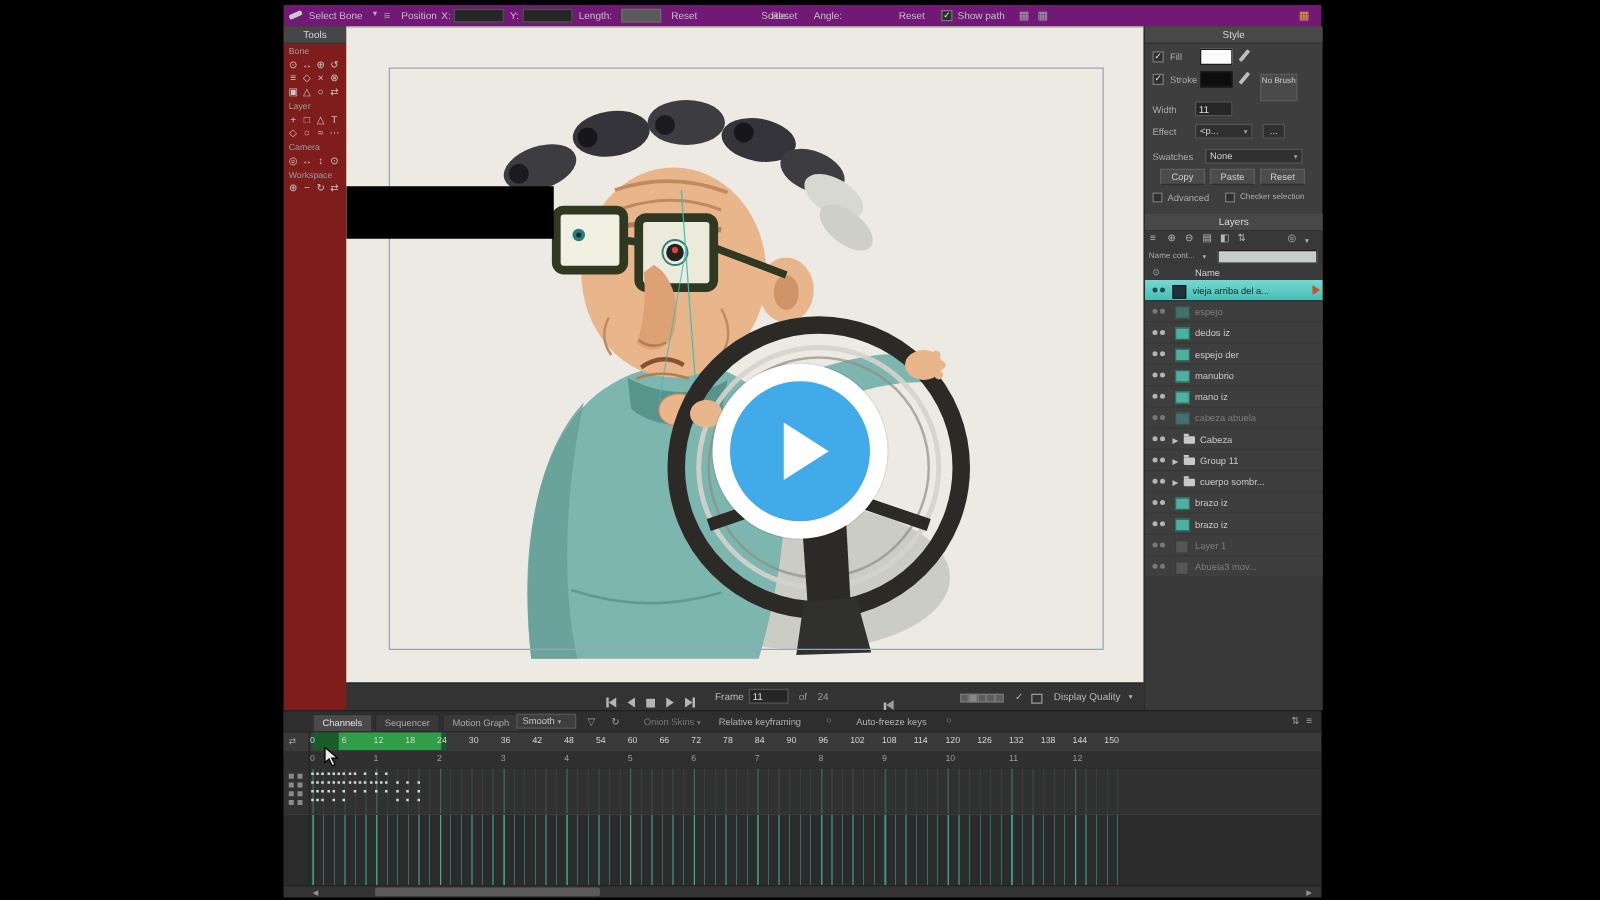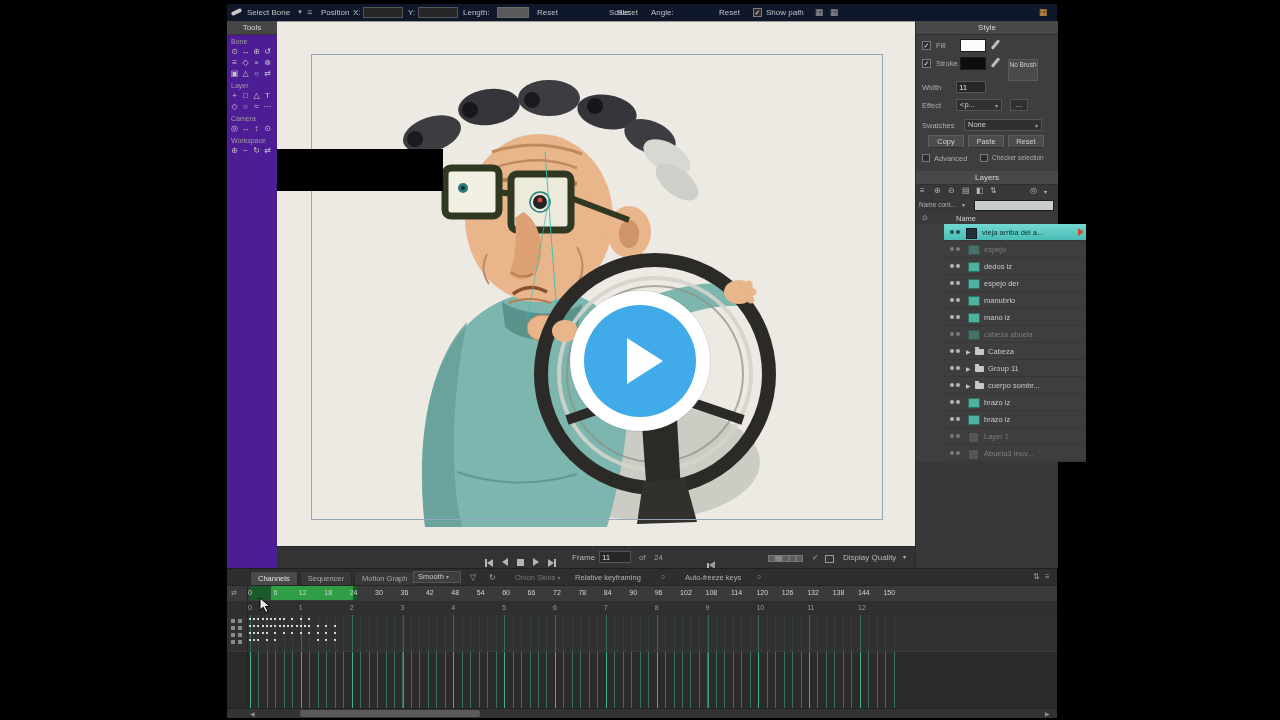--- a/index.html
+++ b/index.html
@@ -2,32 +2,32 @@
 <html><head>
 <meta charset="utf-8">
 <style>
   html,body{margin:0;padding:0;background:#000;}
   .stage{position:relative;width:1280px;height:720px;background:#000;overflow:hidden;
          font-family:"Liberation Sans",sans-serif;-webkit-font-smoothing:antialiased;}
   .abs{position:absolute;}
   .app{position:absolute;left:227px;top:4px;width:830px;height:712px;background:#3b3b3b;}
 
   
-  .toolbar{position:absolute;left:0;top:0;width:830px;height:17px;background:#0f172a;border-bottom:1px solid #2a2a2a;}
+  .toolbar{position:absolute;left:0;top:0;width:830px;height:17px;background:#701a75;border-bottom:1px solid #2a2a2a;}
   .tb{position:absolute;top:4px;font-size:8px;color:#c0c0c0;white-space:nowrap;}
   .tcaret{position:absolute;top:5px;font-size:6px;color:#b0b0b0;}
   .tfield{position:absolute;top:3px;height:11px;background:#262626;border:1px solid #545454;color:#ddd;
           font-size:8px;padding:0 2px;box-sizing:border-box;}
   .tfield.dis{background:#5a5a5a;border-color:#6a6a6a;}
   .cbx{position:absolute;width:9px;height:9px;background:#2e2e2e;border:1px solid #7a7a7a;box-sizing:border-box;
        font-size:7px;line-height:7px;color:#e6e6e6;text-align:center;}
   .tico{position:absolute;top:3px;font-size:9px;color:#9f9f9f;line-height:11px;}
 
   
-  .tools{position:absolute;left:0;top:17px;width:50px;height:585px;background:#4c1d95;border-right:1px solid #2b2b2b;}
+  .tools{position:absolute;left:0;top:17px;width:50px;height:585px;background:#7f1d1d;border-right:1px solid #2b2b2b;}
   .toolstitle{height:13px;text-align:center;font-size:8px;color:#d5d5d5;line-height:13px;background:#464646;border-bottom:1px solid #323232;}
   .sect{color:#9d9d9d;font-size:7px;padding:3px 0 1px 4px;}
   .ticons{display:flex;flex-wrap:wrap;padding-left:2px;width:48px;}
   .tool-ic{width:11px;height:11px;font-size:8px;line-height:11px;text-align:center;color:#c6c6c6;cursor:default;}
 
   
   .canvas{position:absolute;left:50px;top:17px;width:638px;height:525px;background:#eceae3;overflow:hidden;border-top:1px solid #9b9a92;}
   .selrect{position:absolute;left:34px;top:32px;width:570px;height:464px;border:1px solid #96a5bd;}
   .blackstrip{position:absolute;left:0;top:127px;width:166px;height:42px;background:#000;}
   .playring{position:absolute;left:293px;top:269px;width:140px;height:140px;border-radius:50%;background:#fff;
@@ -59,21 +59,21 @@
          padding:0 3px;box-sizing:border-box;}
   .rdrop .dc{float:right;font-size:6px;color:#9f9f9f;margin-top:1px;}
   .pbtn{position:absolute;width:36px;height:13px;background:#4c4c4c;border:1px solid #5e5e5e;border-bottom-color:#2e2e2e;
         color:#cfcfcf;font-size:7.5px;text-align:center;line-height:12px;box-sizing:border-box;}
   .nobrush{position:absolute;left:92px;top:38px;width:30px;height:22px;background:#4a4a4a;border:1px solid #5a5a5a;
            color:#cfcfcf;font-size:6.5px;text-align:center;line-height:1.5;box-sizing:border-box;}
   .lpicon{position:absolute;top:2px;font-size:8px;color:#b8b8b8;}
   .searchbox{position:absolute;left:58px;top:2px;width:80px;height:11px;background:#c6cecd;border:1px solid #202020;box-sizing:border-box;}
 
   .lheader{position:absolute;left:0;top:41px;width:142px;height:12px;background:#3a3a3a;border-bottom:1px solid #2b2b2b;}
-  .lrows{position:absolute;left:0;top:53px;width:142px;background:#3e3e3e;padding-left:28px;}
+  .lrows{position:absolute;left:0;top:53px;width:142px;background:#3e3e3e;}
   .lrow{position:relative;height:16px;border-bottom:1px solid #373737;}
   .lrow .eye{position:absolute;left:6px;top:6px;width:4px;height:4px;border-radius:50%;background:#b5b5b5;box-shadow:6px 0 0 #b5b5b5;}
   .lrow .swatch{position:absolute;left:24px;top:4px;width:10px;height:8px;background:#4fb0a0;border:1px solid #2e6e63;}
   .lrow .nosq{position:absolute;left:24px;top:4px;width:9px;height:9px;background:#565656;border:1px solid #3a3a3a;}
   .lrow .llabel{position:absolute;left:40px;top:4px;font-size:7.5px;color:#c8c8c8;white-space:nowrap;overflow:hidden;max-width:96px;}
   .lrow.dimmed .llabel{color:#7d7d7d;}
   .lrow.dimmed .swatch{opacity:.45;}
   .lrow.dimmed .eye{opacity:.5;}
   .lrow.selected{background:linear-gradient(#74d8d2,#49bdb6);}
   .lrow.selected .llabel{color:#09302d;left:38px;}

